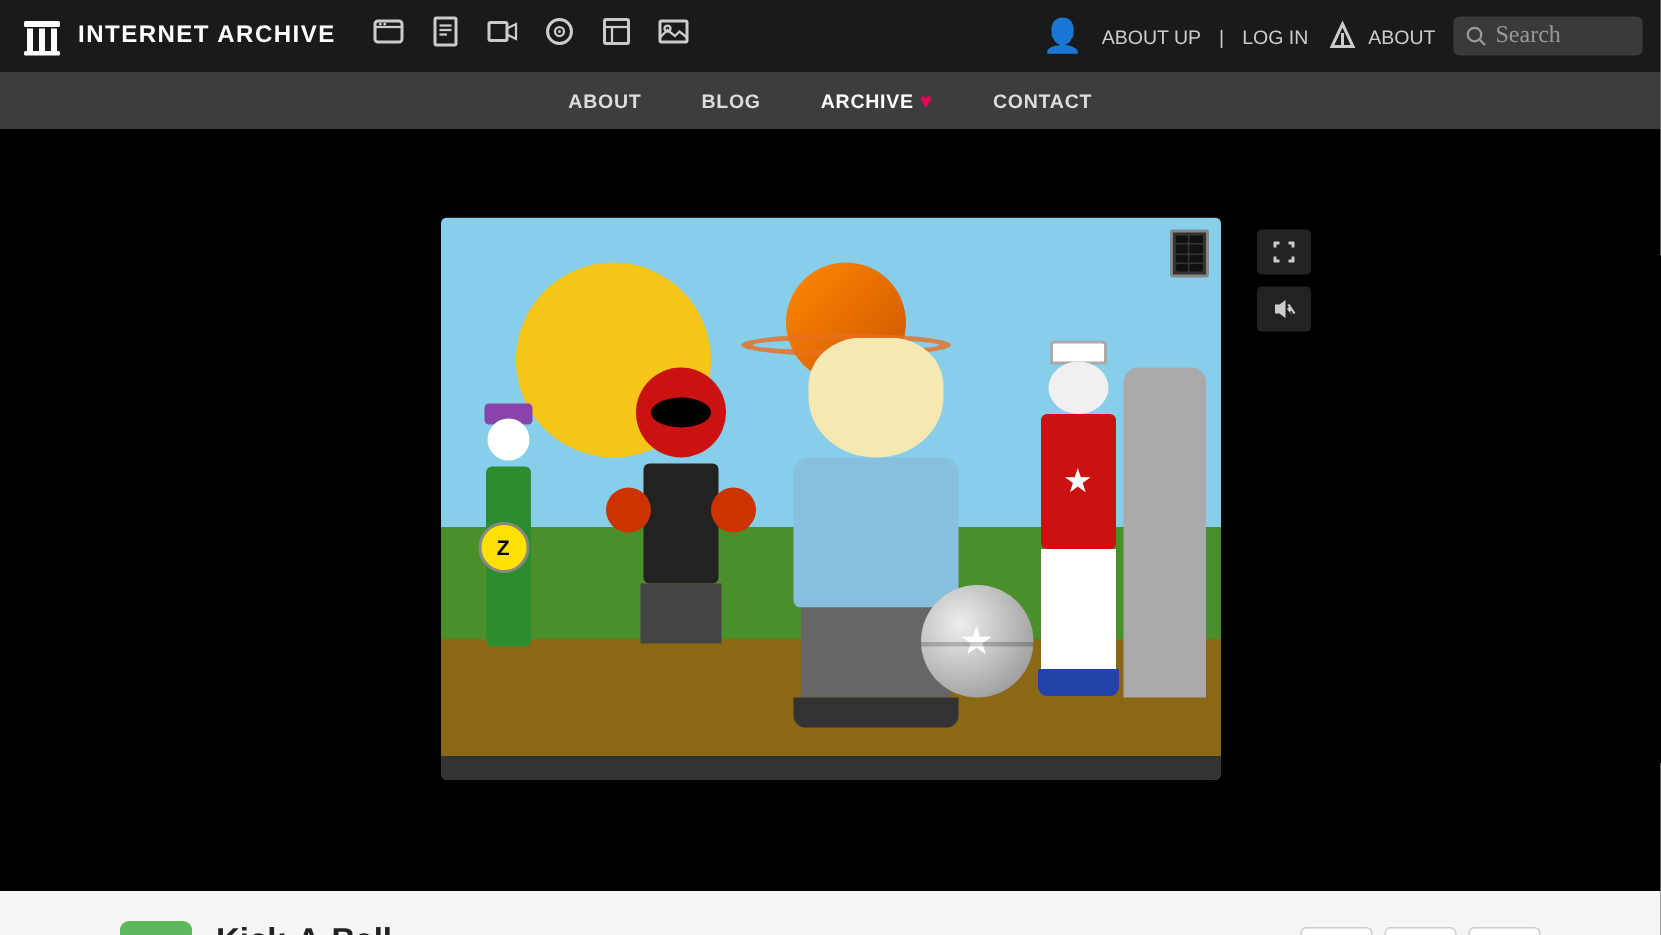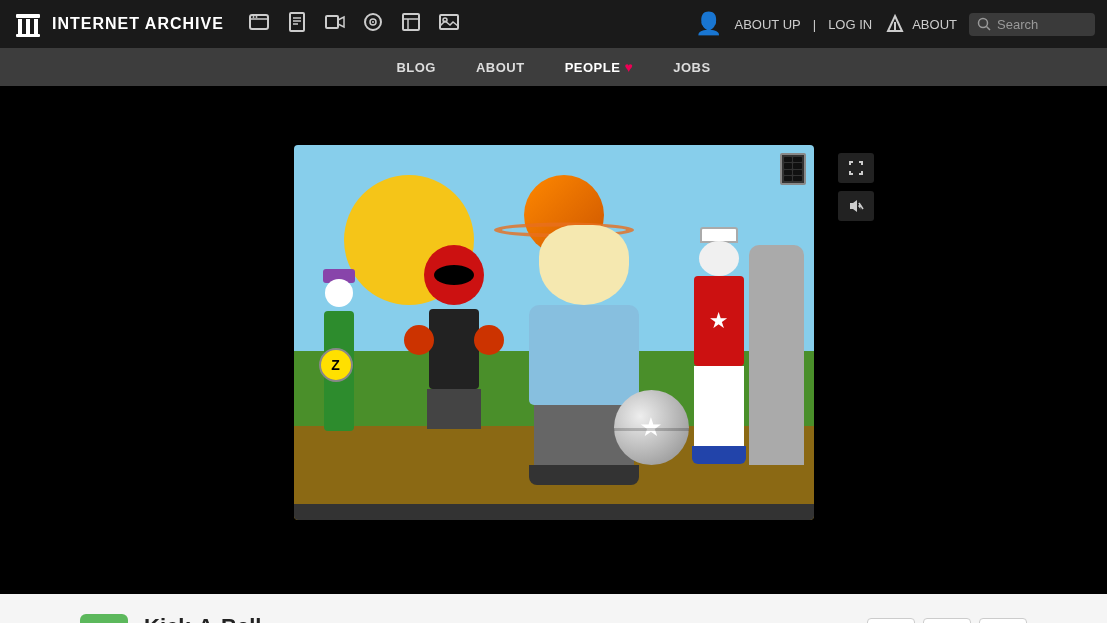--- a/index.html
+++ b/index.html
@@ -66,22 +66,23 @@
       background: #3a3a3a;
       border-radius: 4px;
       padding: 4px 8px;
       gap: 6px;
     }
     #topbar .search-box input {
       background: transparent;
       border: none;
       outline: none;
       color: #ccc;
-      font-size: 13px;
+      font-size: 16px;
       width: 90px;
+      font-family: Liberation Serif, serif;
     }
     #topbar .search-box input::placeholder { color: #999; }
 
     
     #navbar {
       background: #3d3d3d;
       height: 38px;
       display: flex;
       align-items: center;
       justify-content: center;
@@ -608,27 +609,27 @@
       <svg width="14" height="14" viewBox="0 0 14 14" fill="none">
         <circle cx="6" cy="6" r="4.5" stroke="#999" stroke-width="1.5"></circle>
         <line x1="9.5" y1="9.5" x2="13" y2="13" stroke="#999" stroke-width="1.5"></line>
       </svg>
       <input type="text" placeholder="Search" style="">
     </div>
   </div>
 </div>
 
 <div id="navbar">
+  <div class="nav-item">ABOUT</div>
   <div class="nav-item">BLOG</div>
-  <div class="nav-item">ABOUT</div>
   <div class="nav-item donate">
-    <span>PEOPLE</span>
+    <span>ARCHIVE</span>
     <span class="donate-heart">♥</span>
   </div>
-  <div class="nav-item">JOBS</div>
+  <div class="nav-item">CONTACT</div>
 </div>
 
 <div id="content">
   <div id="player-container">
     <div id="player-frame">
 
       <div id="cartoon-scene">
 
         <div class="sun"></div>
 

